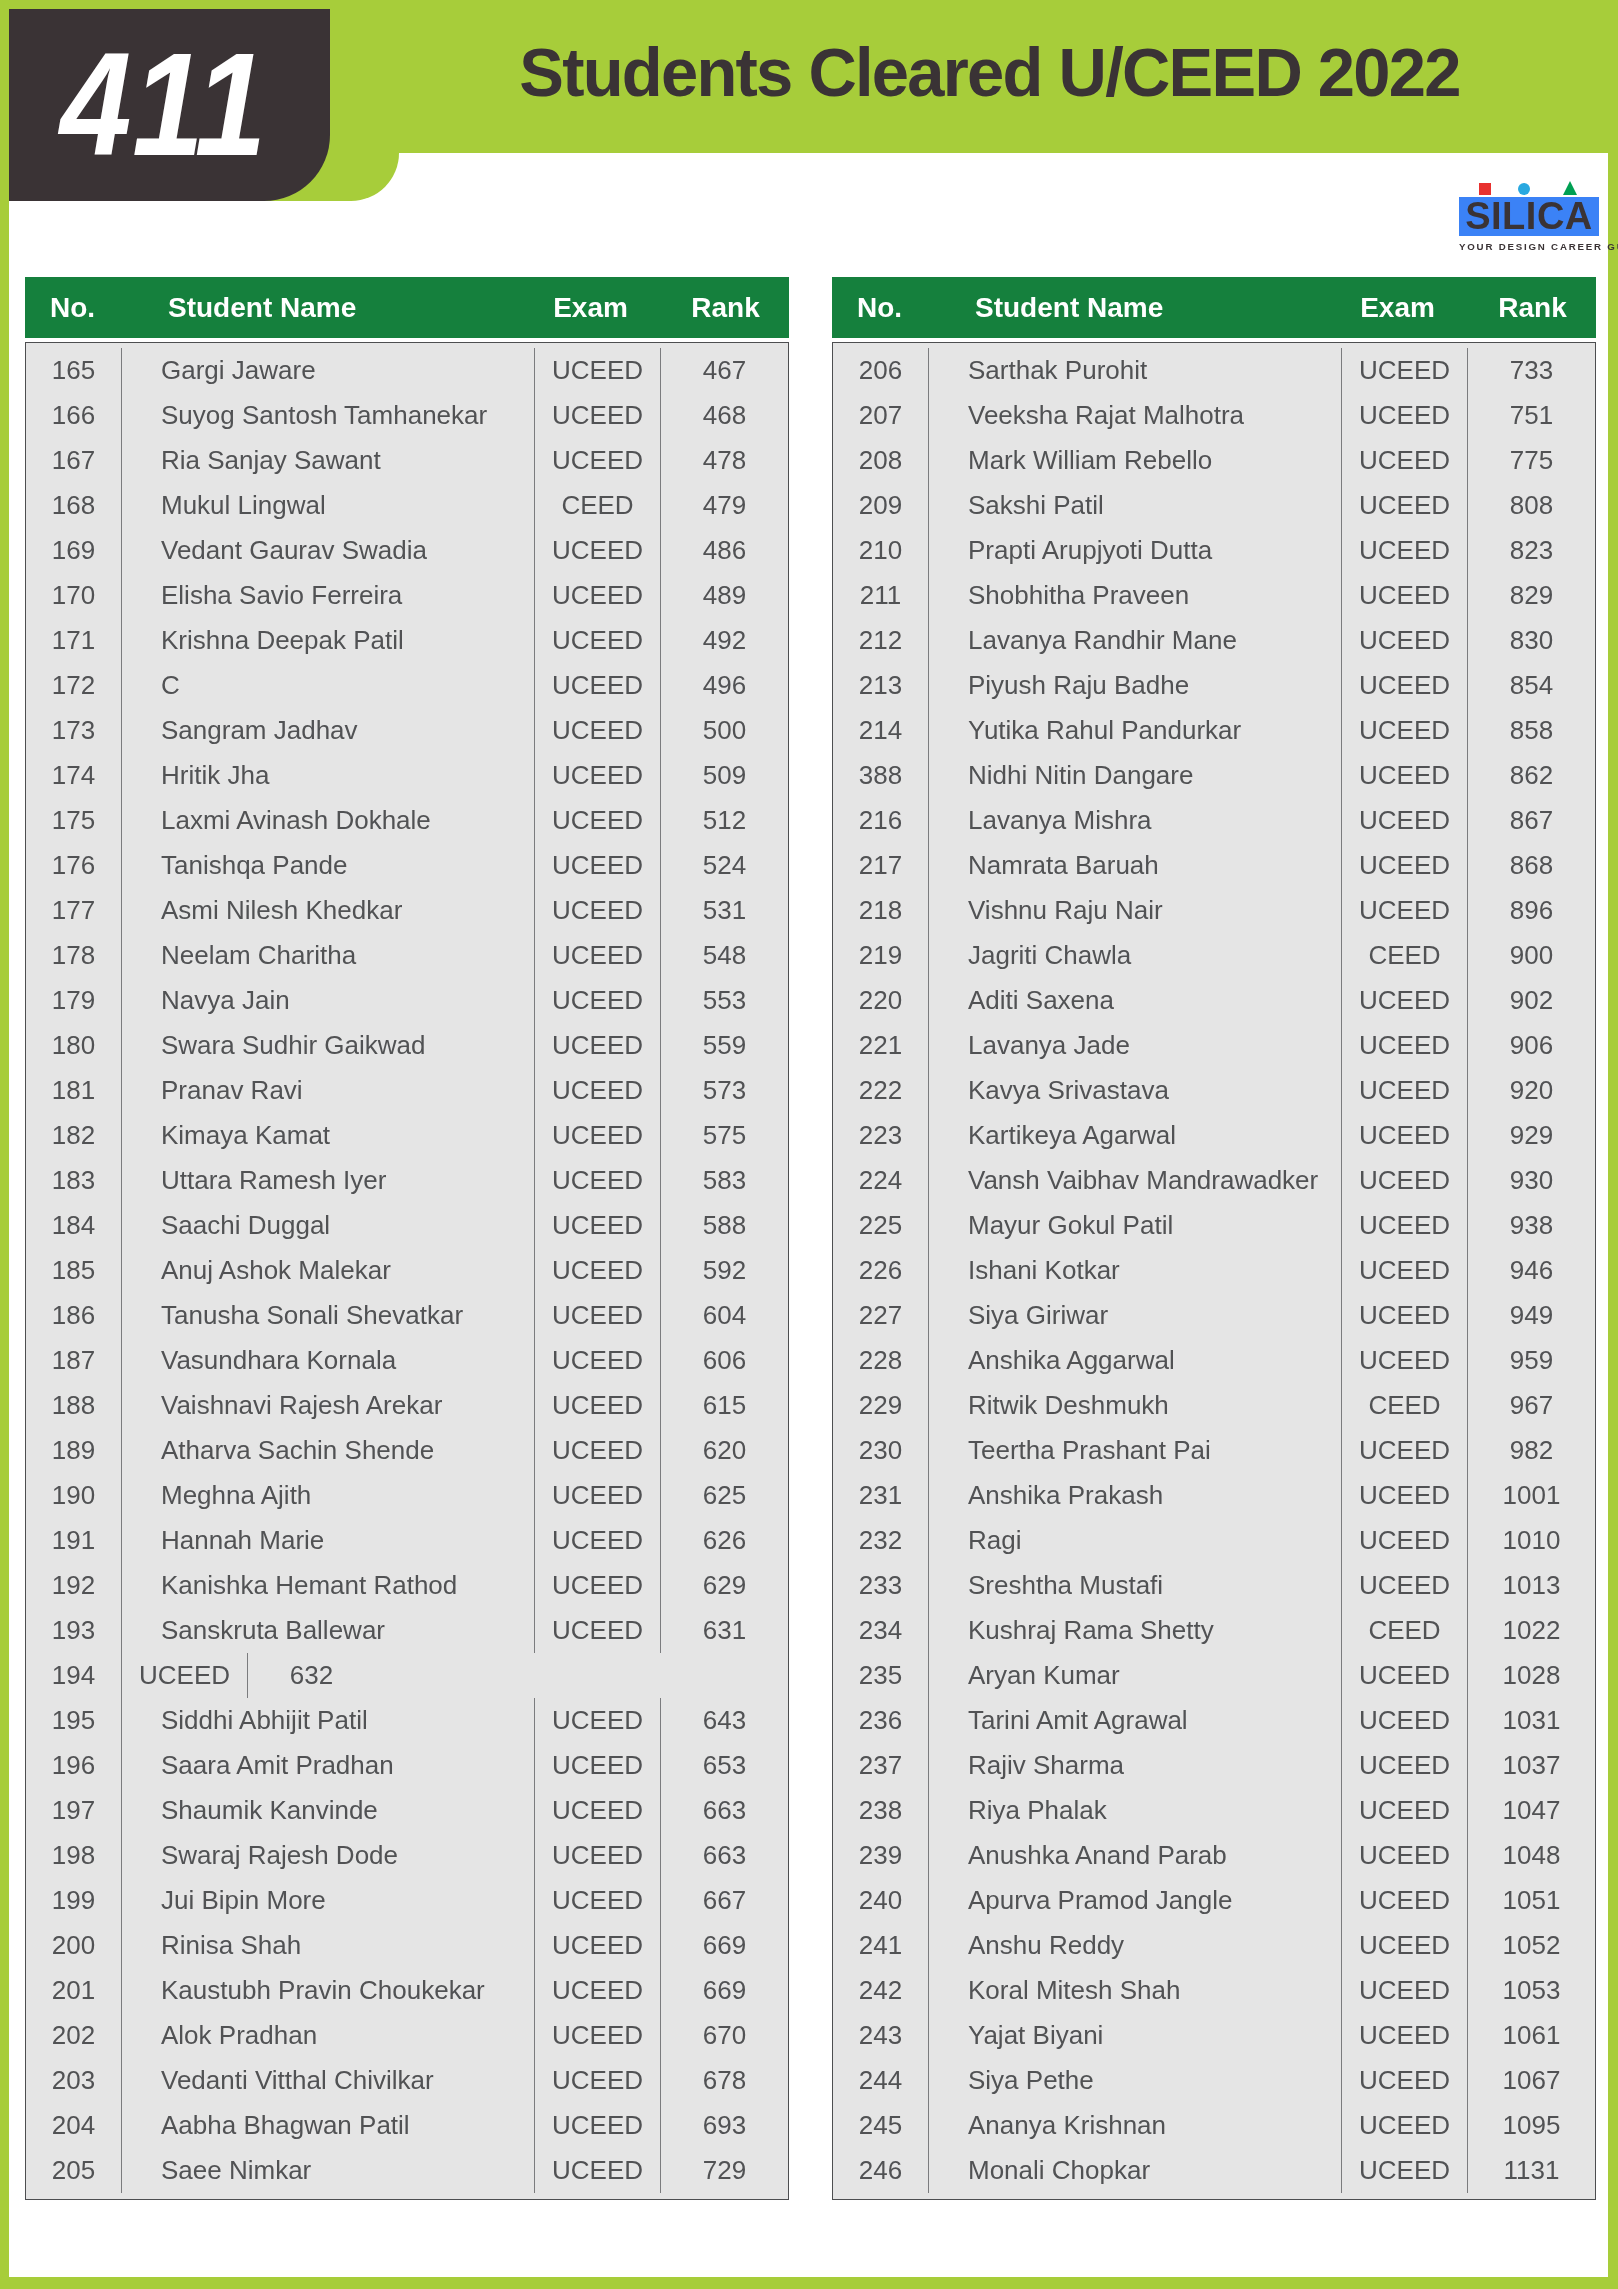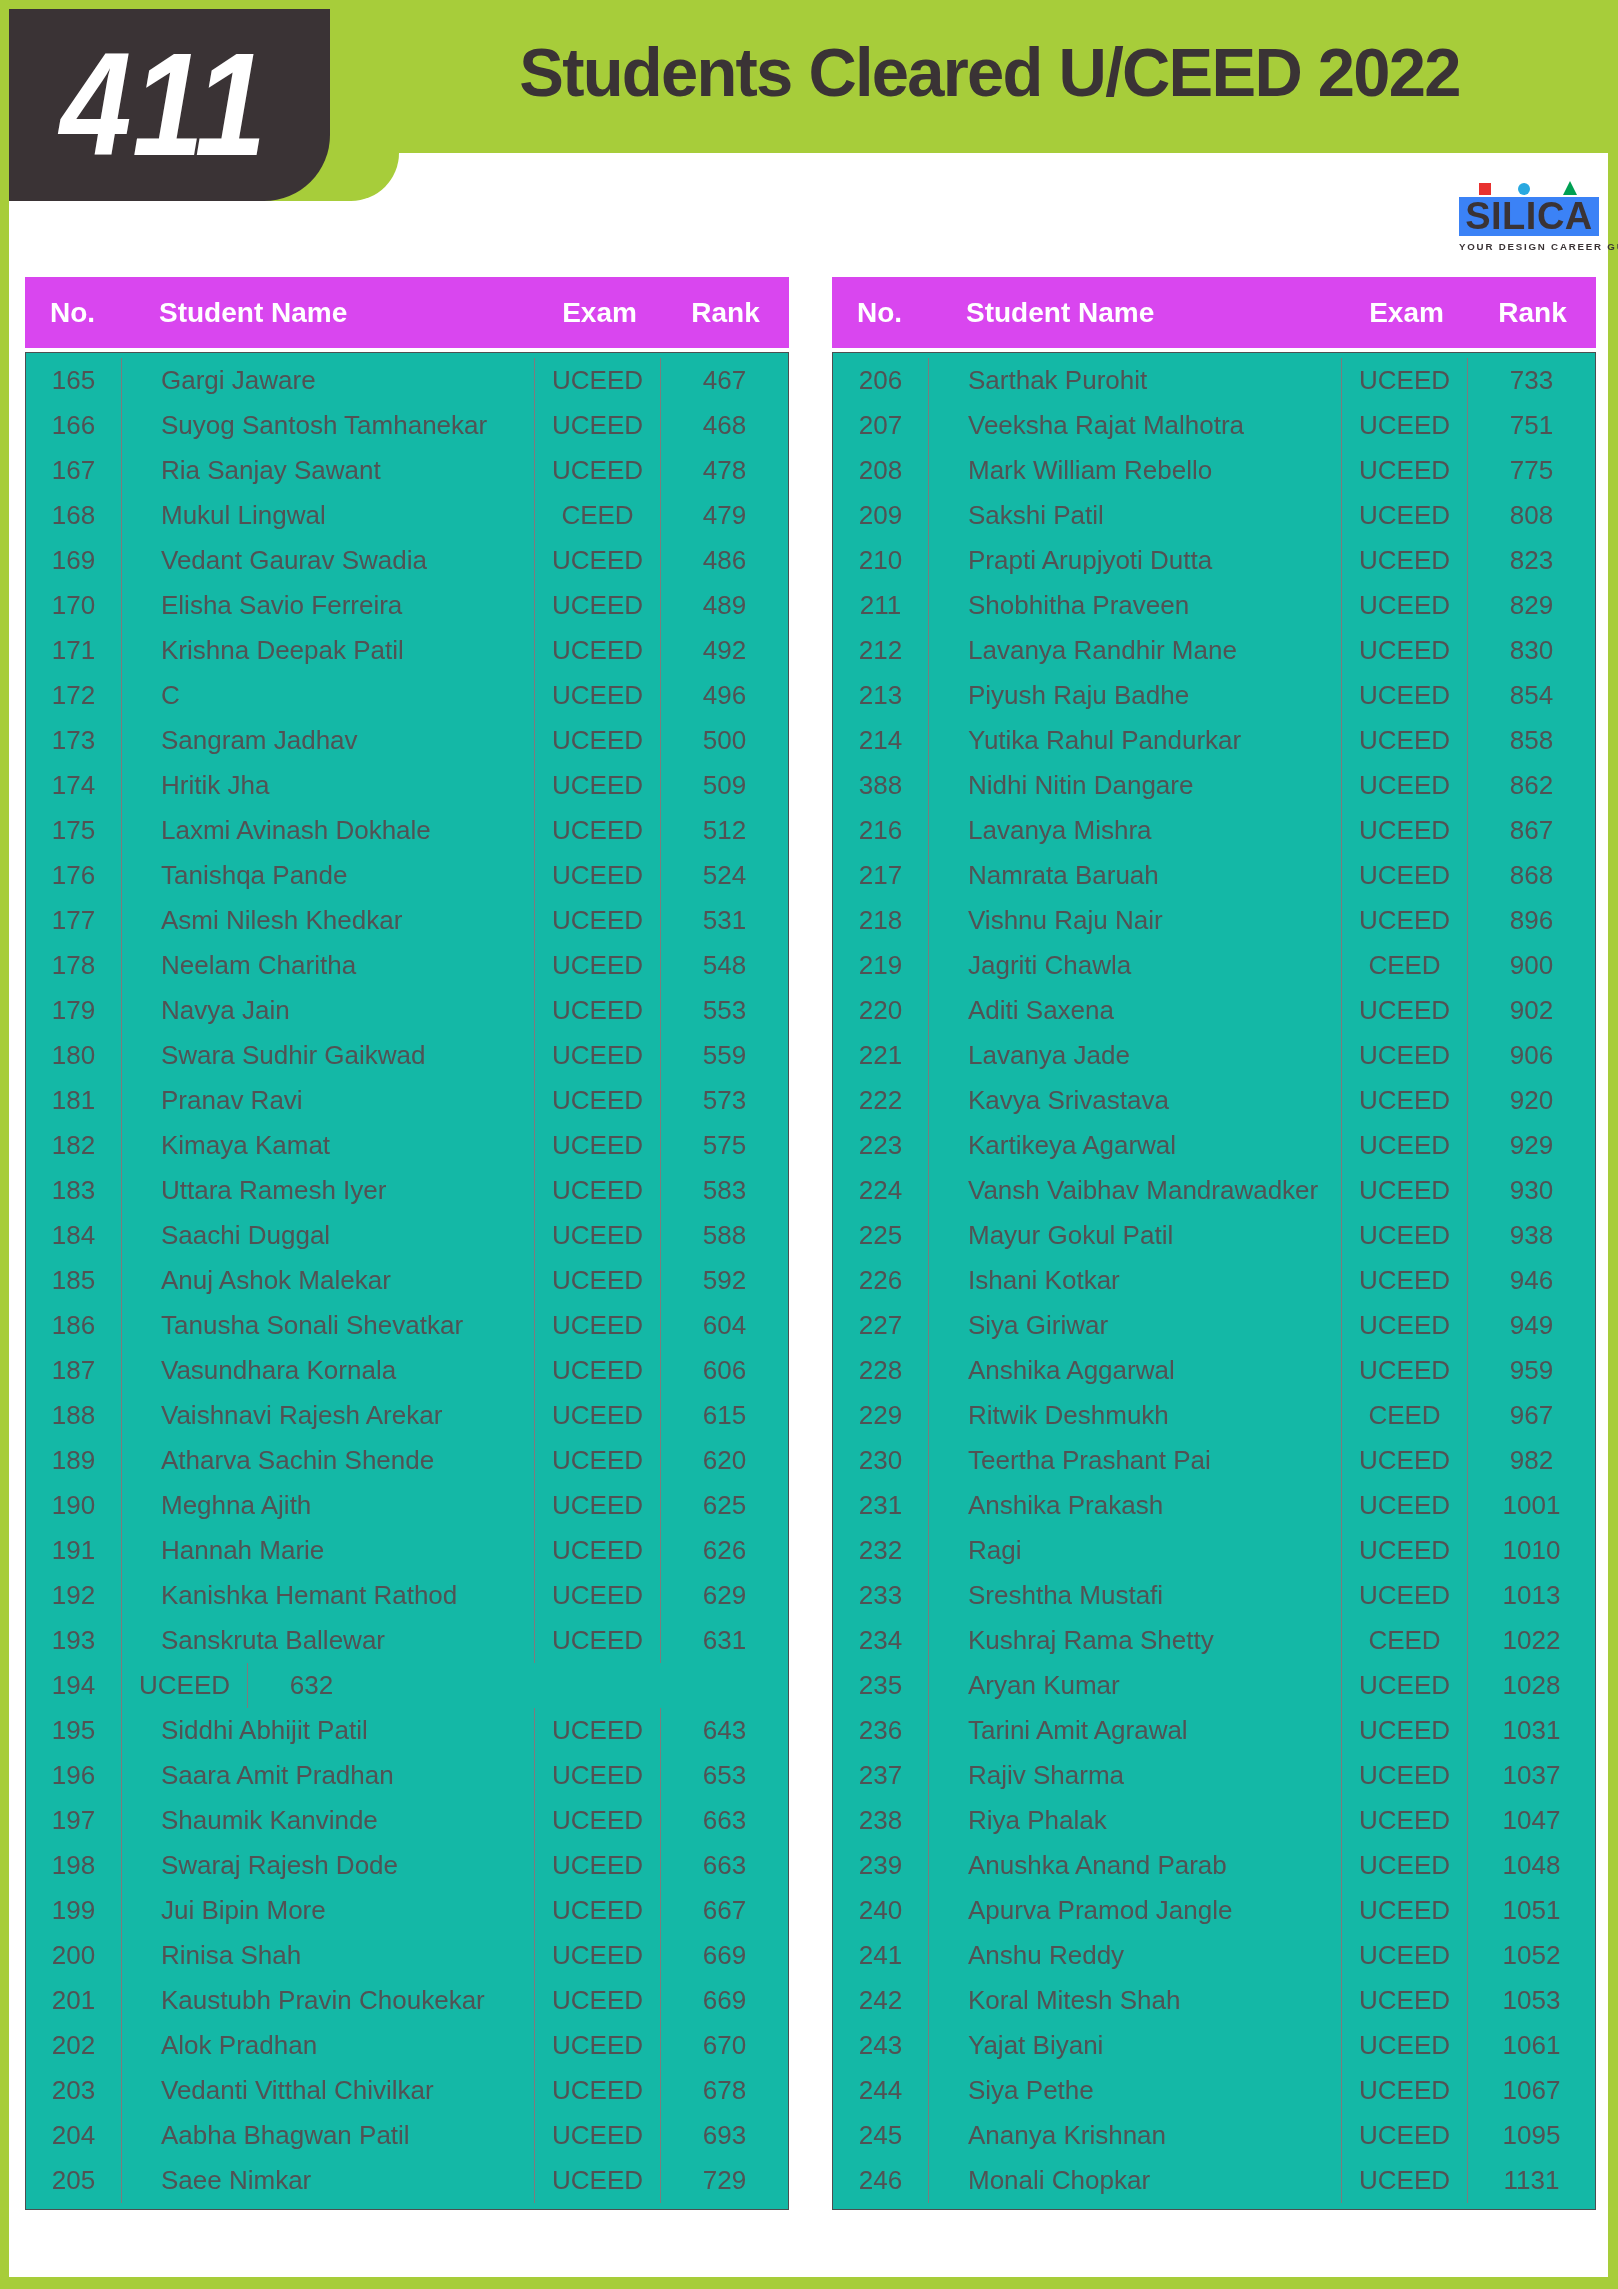--- a/index.html
+++ b/index.html
@@ -30,27 +30,27 @@
   .logo-markers .tr{position:absolute;left:104px;top:0;width:0;height:0;
     border-left:7.4px solid transparent;border-right:7.4px solid transparent;border-bottom:14px solid #00a053;}
   .logo-word{background:#3b82f6;color:#3a3335;font-weight:800;font-size:38px;line-height:.95;
     letter-spacing:0.5px;text-align:center;padding:0.9px 1.8px 2.8px 1.8px;transform:scaleX(1.0);}
   .logo-tagline{margin-top:4.6px;color:#3a3335;font-weight:700;font-size:9.7px;
     letter-spacing:1.8px;text-align:center;white-space:nowrap;}
   
   .tablecol{position:absolute;top:277px;width:764px;}
   .tablecol.left{left:25px;}
   .tablecol.right{left:832px;}
-  .thead{height:71px;background:#d946ef;display:flex;align-items:center;
-    color:#ffffff;font-weight:700;font-size:28px;}
+  .thead{height:61px;background:#15803d;display:flex;align-items:center;
+    color:#ffffff;font-weight:700;font-size:28px;gap:9px;}
   .thead .h-no{flex:0 0 95px;text-align:center;}
   .thead .h-name{flex:1;padding-left:39px;}
   .thead .h-exam{flex:0 0 125px;text-align:center;}
   .thead .h-rank{flex:0 0 127px;text-align:center;}
-  .tbody{margin-top:3.7px;border:1.8px solid #4d4e50;background:#14b8a6;padding:5.5px 0;}
+  .tbody{margin-top:3.7px;border:1.8px solid #4d4e50;background:#e5e5e5;padding:5.5px 0;}
   .trow{display:flex;height:45px;align-items:stretch;color:#515254;font-size:26px;}
   .trow > div{display:flex;align-items:center;}
   .cell-no{flex:0 0 95px;justify-content:center;border-right:0.9px solid #7b7c7e;}
   .cell-name{flex:1;padding-left:39px;border-right:0.9px solid #7b7c7e;}
   .cell-exam{flex:0 0 125px;justify-content:center;border-right:0.9px solid #7b7c7e;}
   .cell-rank{flex:0 0 127px;justify-content:center;}
 </style>
 </head>
 <body>
 

